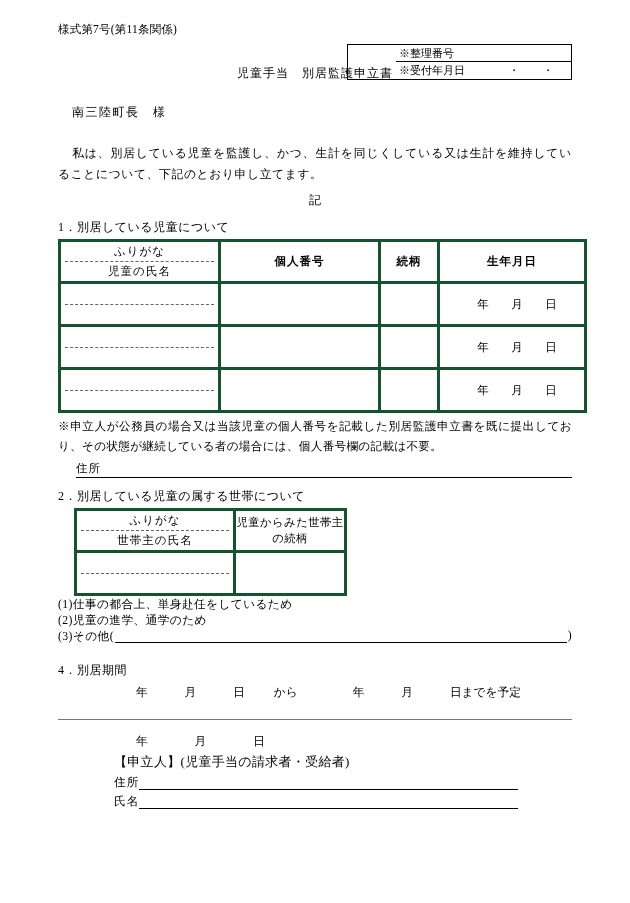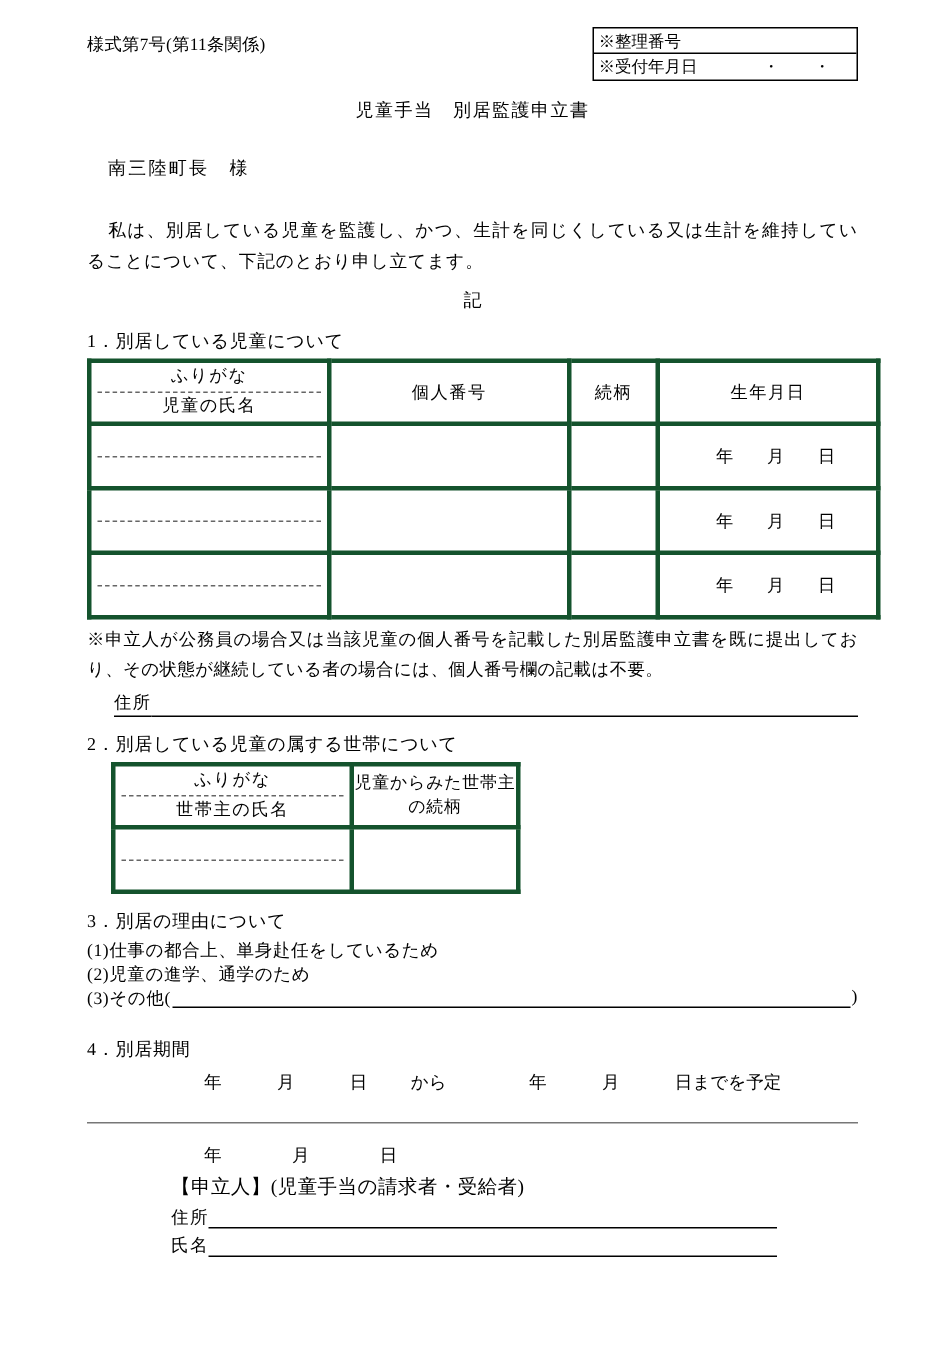--- a/index.html
+++ b/index.html
@@ -27,24 +27,25 @@
   
   .form-no {
     font-size: 11.5px;
     letter-spacing: 0.2px;
     margin: 0;
     padding: 0;
   }
   .admin-box {
     position: absolute;
     right: 58px;
-    top: 18px;
+    top: 44px;
     width: 175px;
     border: 1px solid #000;
     border-collapse: collapse;
+    padding-left: 48px;
   }
   .admin-box .row {
     display: flex;
     align-items: center;
     height: 17px;
     border-bottom: 1px solid #000;
     padding-left: 3px;
     font-size: 11px;
     box-sizing: border-box;
   }
@@ -126,21 +127,21 @@
   .hdr-split .l2 {
     height: 19px;
     line-height: 19px;
     text-align: center;
     letter-spacing: 1px;
   }
   .hdr-split .l1 {
     border-bottom: 1px dashed #666;
     margin: 0 4px;
   }
-  .ctr { text-align: center; letter-spacing: 1px; }
+  .ctr { text-align: center; letter-spacing: 1px; font-weight: bold; }
 
   .body-split {
     height: 40px;
     position: relative;
   }
   .body-split .b1 {
     height: 20px;
     border-bottom: 1px dashed #666;
     margin: 0 4px;
   }
@@ -427,21 +428,20 @@
     <tr>
       <td class="body-split">
         <div class="b1"></div>
         <div class="b2"></div>
       </td>
       <td class="body-b"></td>
     </tr>
   </tbody>
     </table>
 
-  <div class="sec-head">3．別居の理由について</div>
   <div class="opt">(1)仕事の都合上、単身赴任をしているため</div>
   <div class="opt">(2)児童の進学、通学のため</div>
   <div class="opt opt-other">
     <span>(3)その他(</span>
     <span class="fill"></span>
     <span>)</span>
   </div>
 
   <div class="sec-head" style="margin-top:18px;">4．別居期間</div>
   <div class="period">

